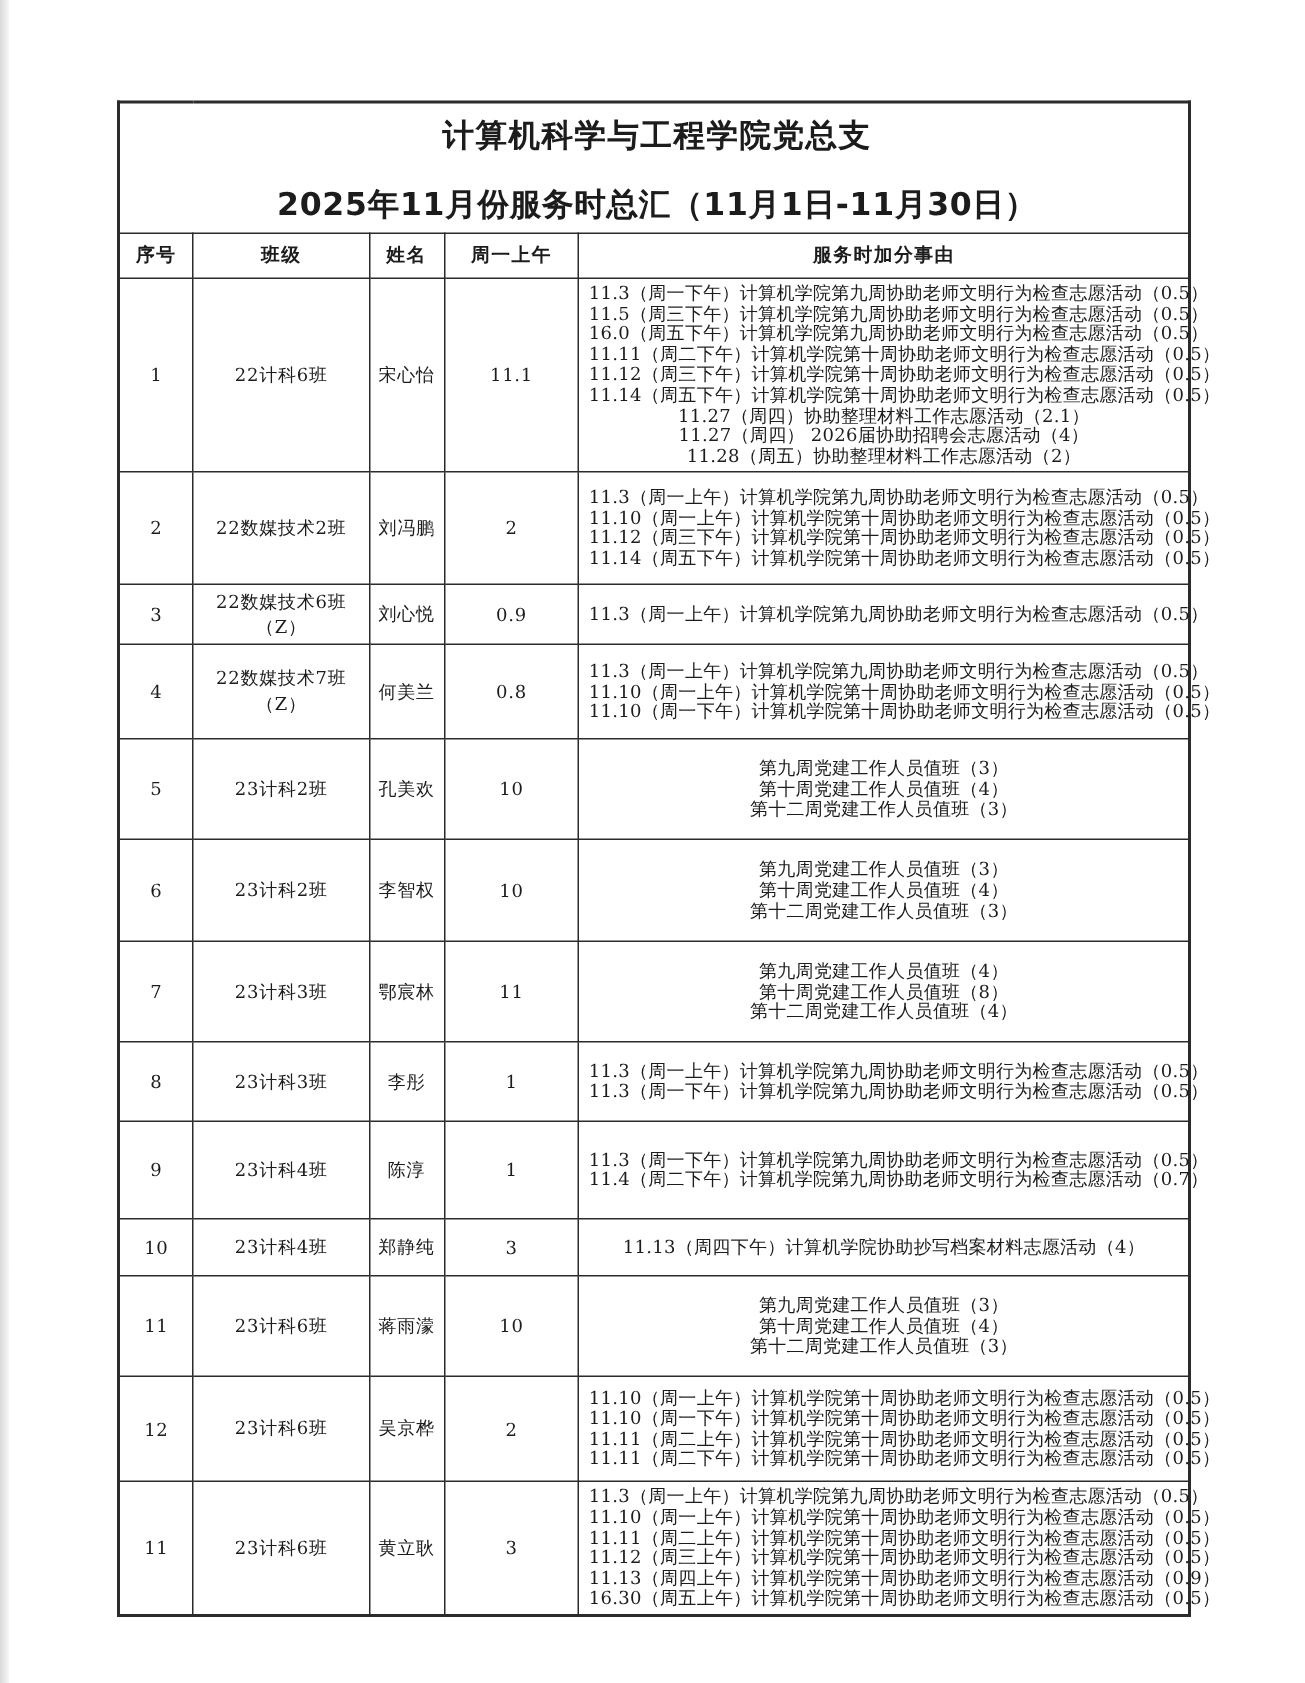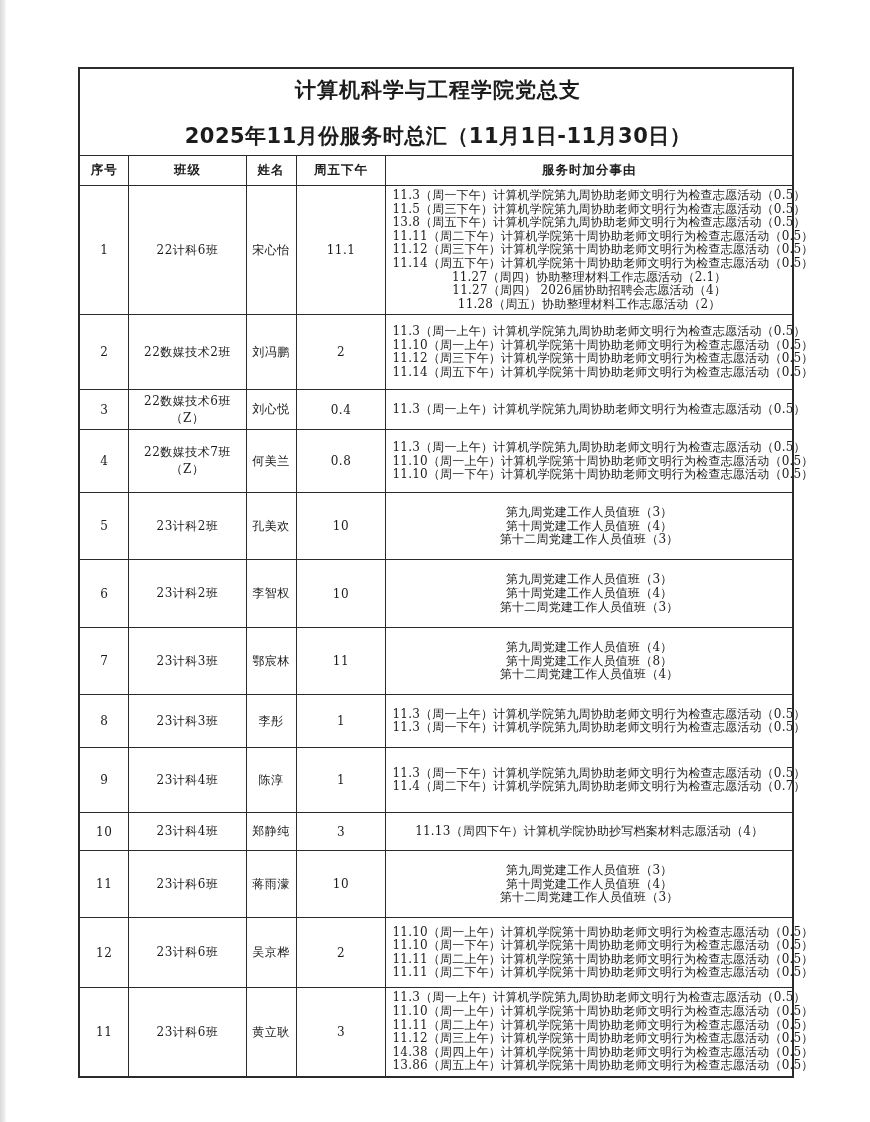--- a/index.html
+++ b/index.html
@@ -95,32 +95,32 @@
       <tr>
         <td class="title-cell" colspan="5">
           <div class="title-line1">计算机科学与工程学院党总支</div>
           <div class="title-line2">2025年11月份服务时总汇（11月1日-11月30日）</div>
         </td>
       </tr>
       <tr class="header-row">
         <th>序号</th>
         <th>班级</th>
         <th>姓名</th>
-        <th>周五下午</th>
+        <th>周一上午</th>
         <th>服务时加分事由</th>
       </tr>
     <tr style="height: 120px;">
       <td class="cell-no">1</td>
       <td class="cell-class">22计科6班</td>
       <td class="cell-name">宋心怡</td>
       <td class="cell-points">11.1</td>
       <td class="cell-reasons">
             <div class="reason-line">11.3（周一下午）计算机学院第九周协助老师文明行为检查志愿活动（0.5）</div>
             <div class="reason-line">11.5（周三下午）计算机学院第九周协助老师文明行为检查志愿活动（0.5）</div>
-            <div class="reason-line">13.8（周五下午）计算机学院第九周协助老师文明行为检查志愿活动（0.5）</div>
+            <div class="reason-line">16.0（周五下午）计算机学院第九周协助老师文明行为检查志愿活动（0.5）</div>
             <div class="reason-line">11.11（周二下午）计算机学院第十周协助老师文明行为检查志愿活动（0.5）</div>
             <div class="reason-line">11.12（周三下午）计算机学院第十周协助老师文明行为检查志愿活动（0.5）</div>
             <div class="reason-line">11.14（周五下午）计算机学院第十周协助老师文明行为检查志愿活动（0.5）</div>
             <div class="reason-line">11.27（周四）协助整理材料工作志愿活动（2.1）</div>
             <div class="reason-line">11.27（周四） 2026届协助招聘会志愿活动（4）</div>
             <div class="reason-line">11.28（周五）协助整理材料工作志愿活动（2）</div>
           </td>
     </tr>
         <tr style="height: 75px;">
       <td class="cell-no">2</td>
@@ -131,21 +131,21 @@
             <div class="reason-line">11.3（周一上午）计算机学院第九周协助老师文明行为检查志愿活动（0.5）</div>
             <div class="reason-line">11.10（周一上午）计算机学院第十周协助老师文明行为检查志愿活动（0.5）</div>
             <div class="reason-line">11.12（周三下午）计算机学院第十周协助老师文明行为检查志愿活动（0.5）</div>
             <div class="reason-line">11.14（周五下午）计算机学院第十周协助老师文明行为检查志愿活动（0.5）</div>
           </td>
     </tr>
         <tr style="height: 40px;">
       <td class="cell-no">3</td>
       <td class="cell-class">22数媒技术6班（Z）</td>
       <td class="cell-name">刘心悦</td>
-      <td class="cell-points">0.4</td>
+      <td class="cell-points">0.9</td>
       <td class="cell-reasons">
             <div class="reason-line">11.3（周一上午）计算机学院第九周协助老师文明行为检查志愿活动（0.5）</div>
           </td>
     </tr>
         <tr style="height: 63px;">
       <td class="cell-no">4</td>
       <td class="cell-class">22数媒技术7班（Z）</td>
       <td class="cell-name">何美兰</td>
       <td class="cell-points">0.8</td>
       <td class="cell-reasons">
@@ -242,20 +242,20 @@
         <tr style="height: 88px;">
       <td class="cell-no">11</td>
       <td class="cell-class">23计科6班</td>
       <td class="cell-name">黄立耿</td>
       <td class="cell-points">3</td>
       <td class="cell-reasons">
             <div class="reason-line">11.3（周一上午）计算机学院第九周协助老师文明行为检查志愿活动（0.5）</div>
             <div class="reason-line">11.10（周一上午）计算机学院第十周协助老师文明行为检查志愿活动（0.5）</div>
             <div class="reason-line">11.11（周二上午）计算机学院第十周协助老师文明行为检查志愿活动（0.5）</div>
             <div class="reason-line">11.12（周三上午）计算机学院第十周协助老师文明行为检查志愿活动（0.5）</div>
-            <div class="reason-line">14.38（周四上午）计算机学院第十周协助老师文明行为检查志愿活动（0.5）</div>
-            <div class="reason-line">13.86（周五上午）计算机学院第十周协助老师文明行为检查志愿活动（0.5）</div>
+            <div class="reason-line">11.13（周四上午）计算机学院第十周协助老师文明行为检查志愿活动（0.9）</div>
+            <div class="reason-line">16.30（周五上午）计算机学院第十周协助老师文明行为检查志愿活动（0.5）</div>
           </td>
     </tr>
       </tbody>
   </table>
 
 </div>
 
 </body></html>

